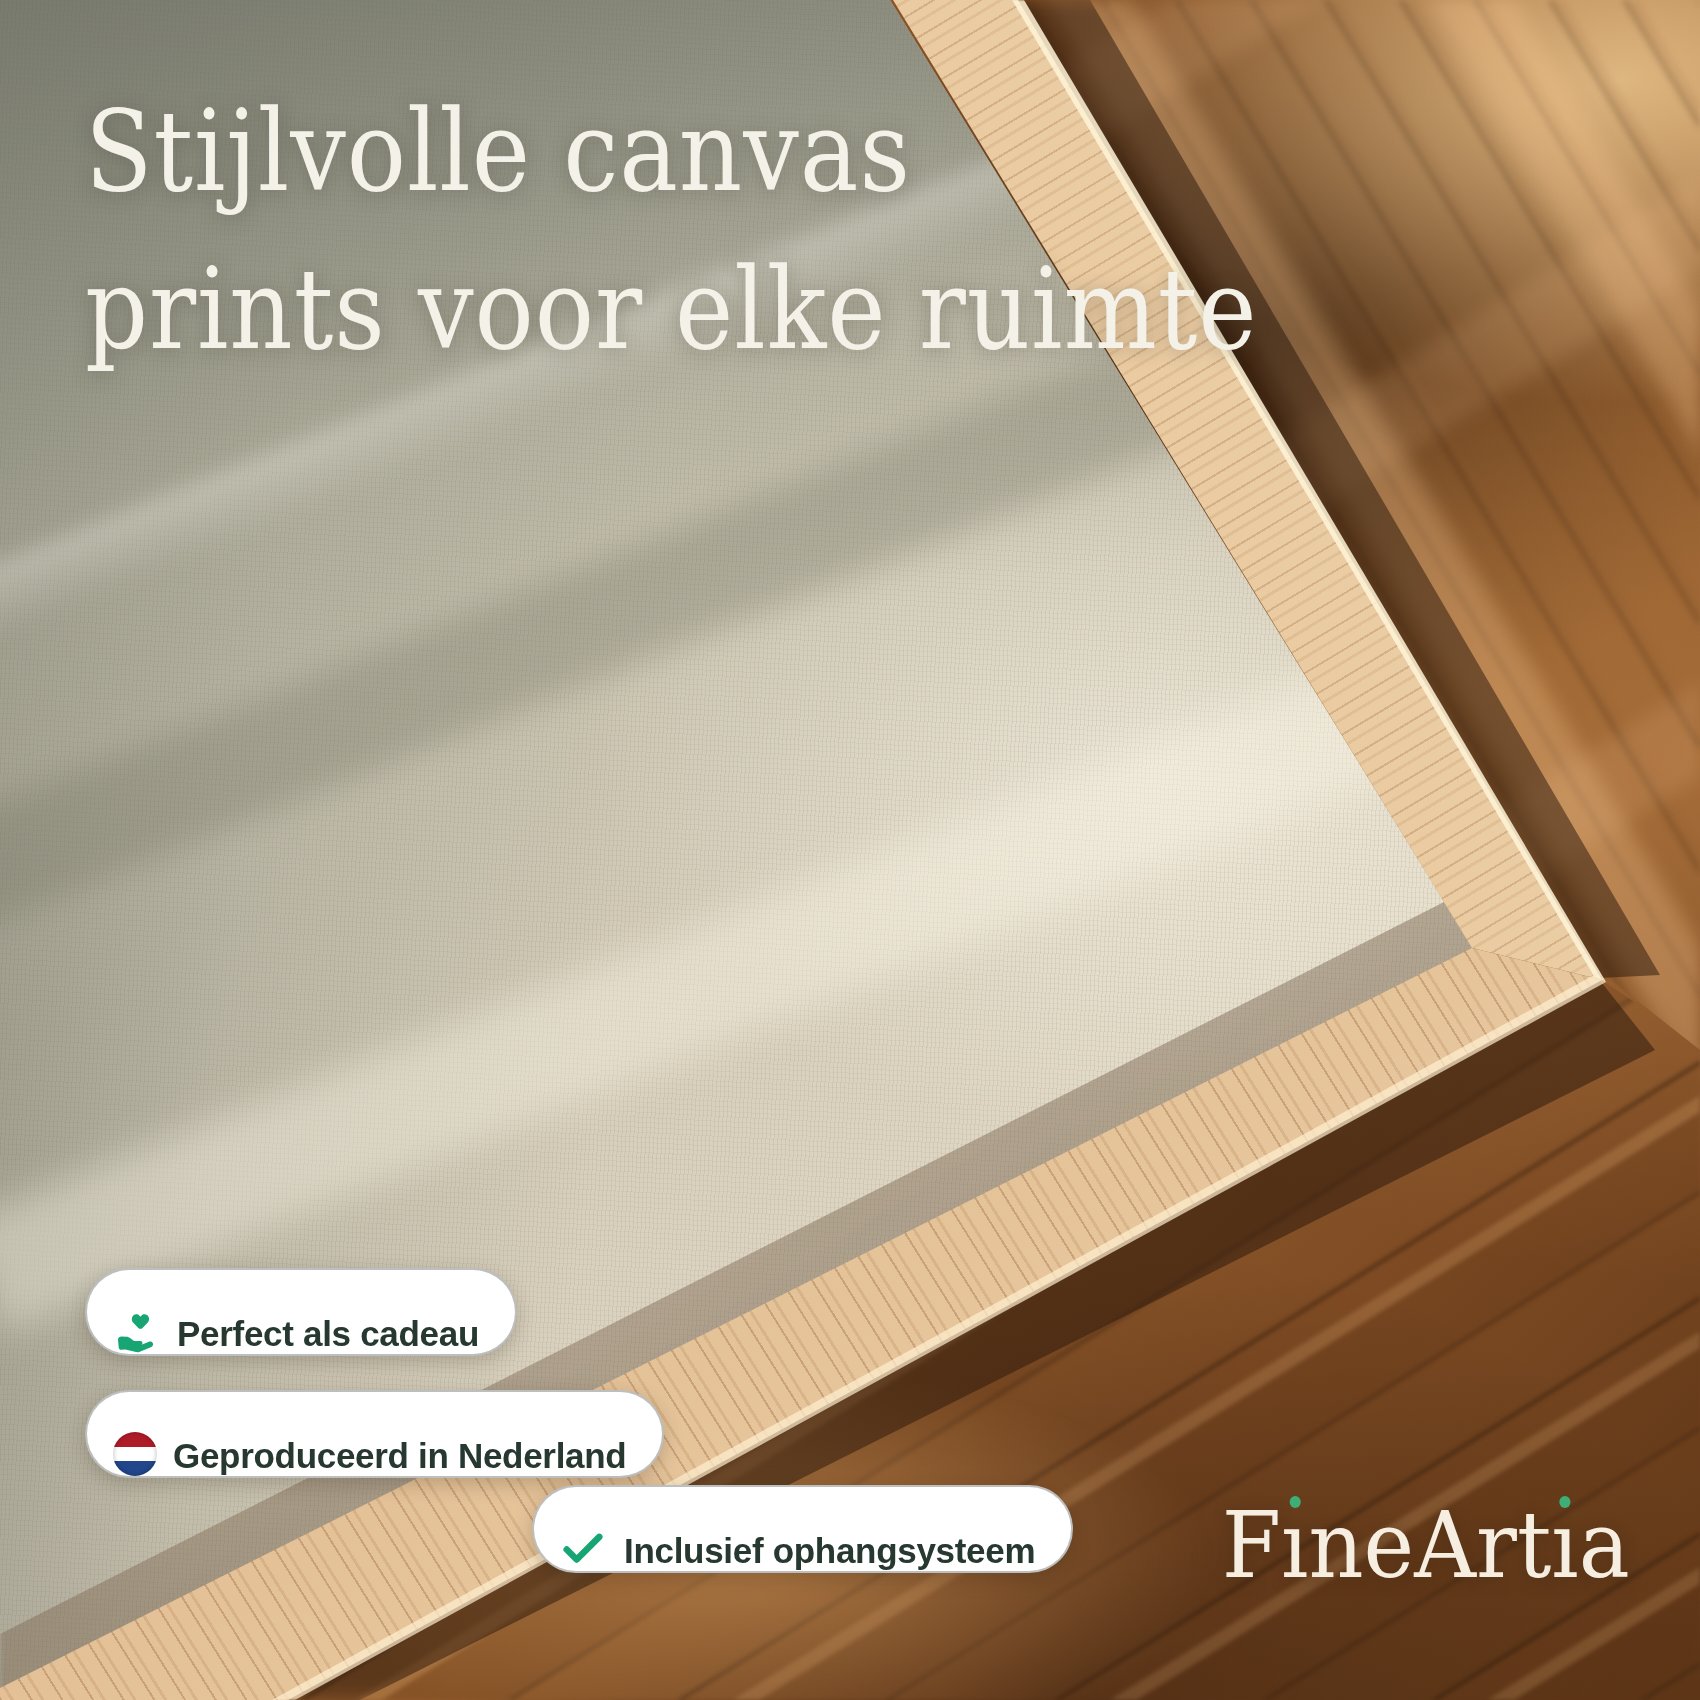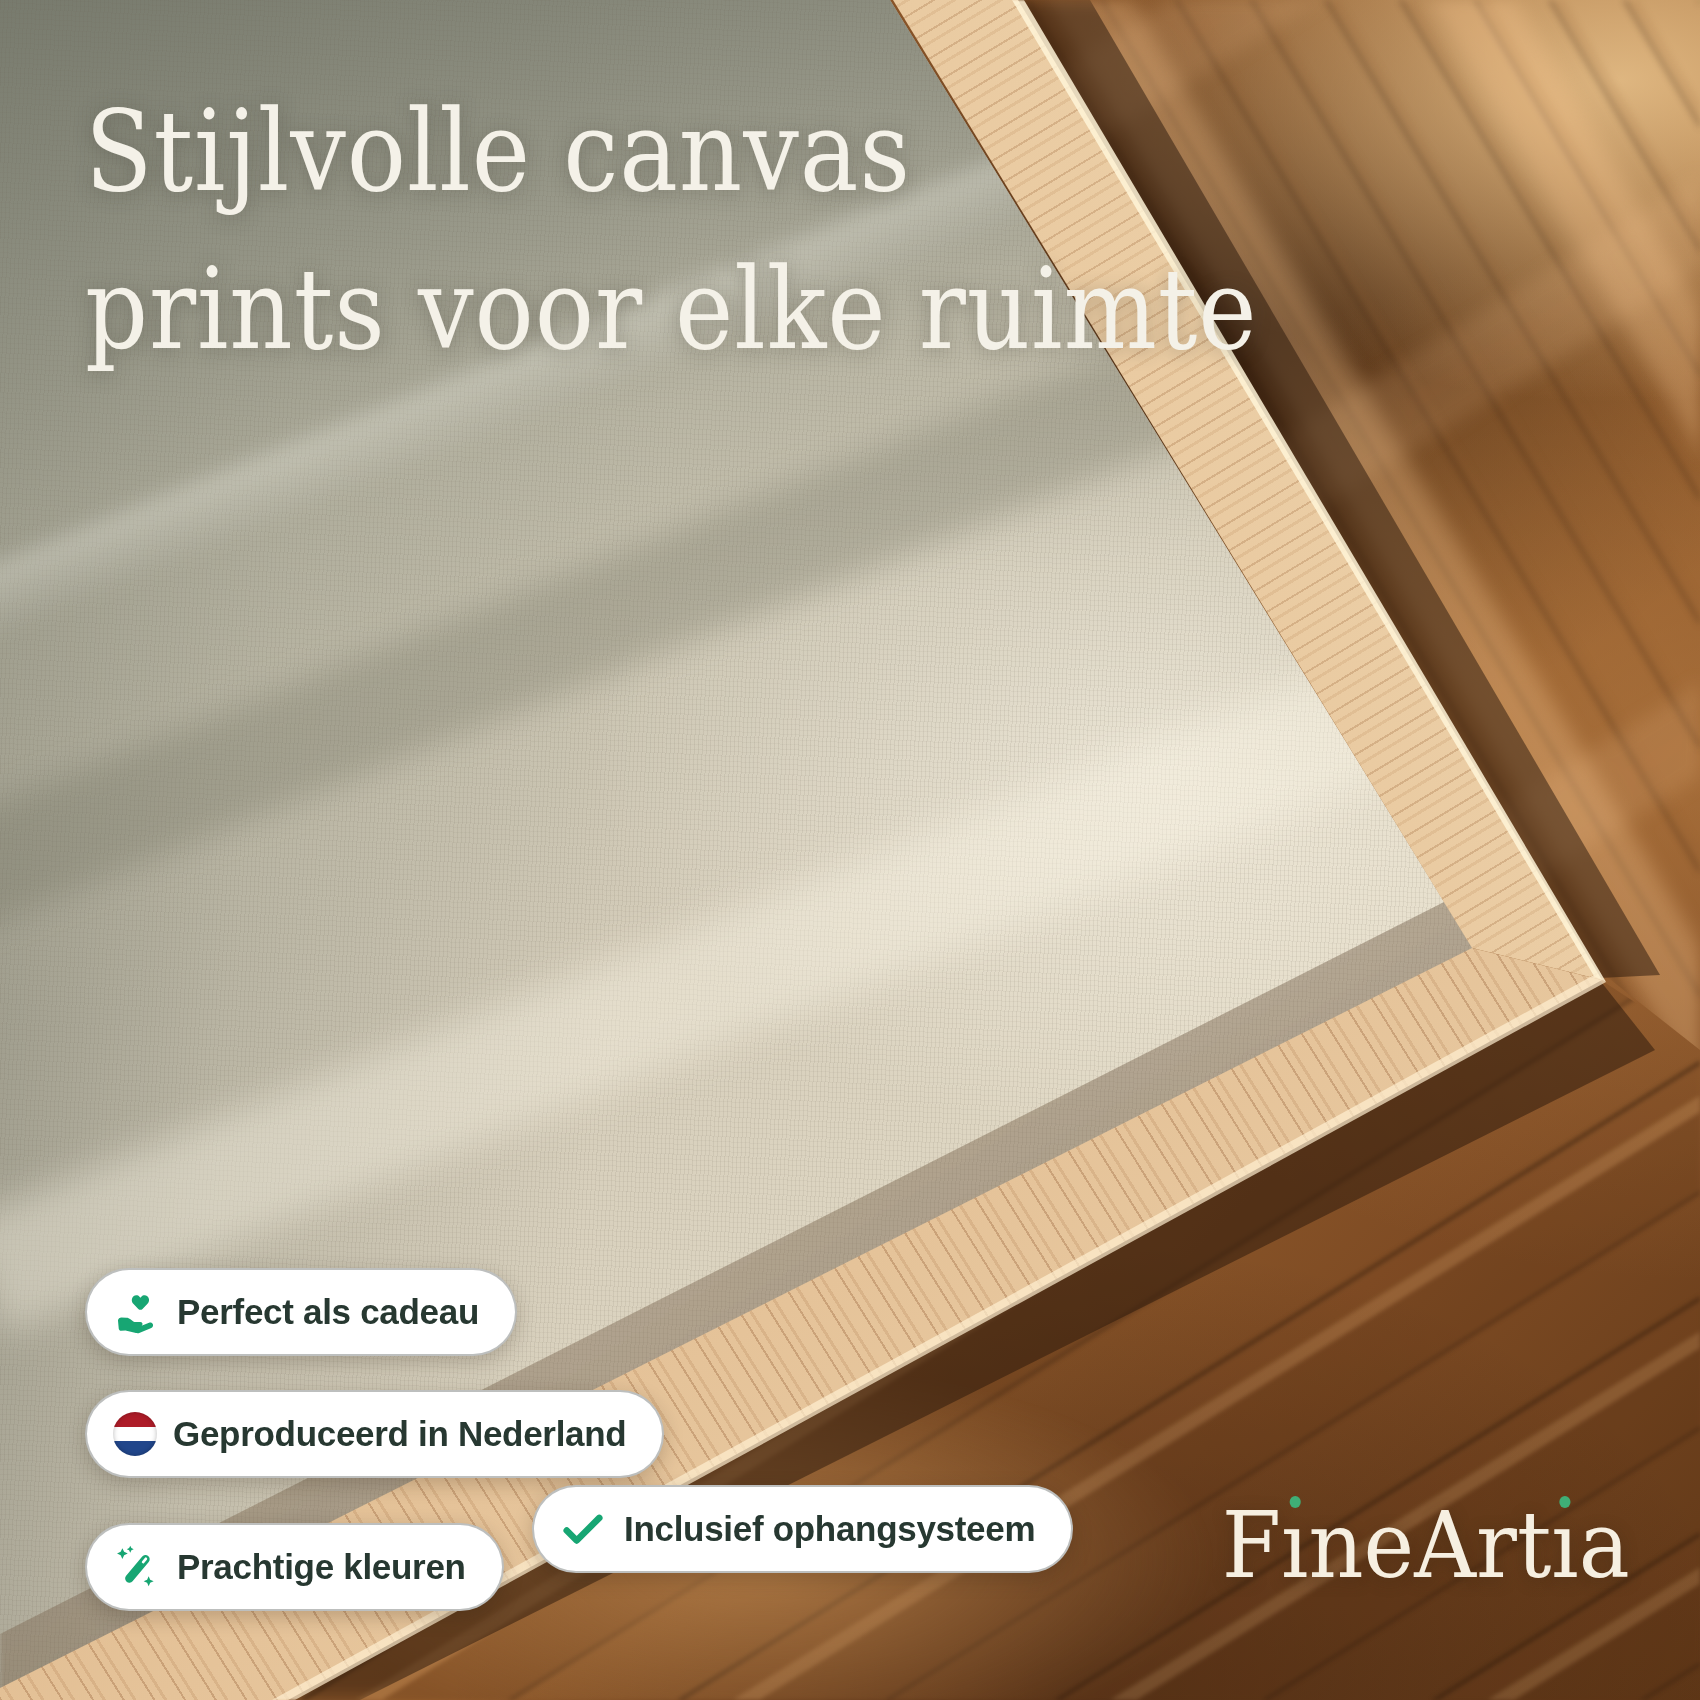--- a/index.html
+++ b/index.html
@@ -113,21 +113,21 @@
     transform:scaleX(.88);transform-origin:left top;
     text-shadow:0 2px 20px rgba(60,58,48,.35);
     white-space:nowrap;
   }
 
   
   .badge{
     position:absolute;z-index:12;height:88px;border-radius:44px;
     background:var(--badge-bg,#ffffff);
     border:2px solid rgba(35,42,39,.30);
-    display:flex;align-items:center;gap:18px;padding:0 36px 0 26px;
+    display:flex;align-items:flex-end;gap:18px;padding:0 36px 0 26px;
     box-shadow:0 6px 20px rgba(40,28,14,.22);
     white-space:nowrap;
   }
   .badge-label{
     font-size:35px;font-weight:bold;letter-spacing:-.3px;
     color:var(--badge-text,#273831);
   }
   .badge-icon{width:46px;height:46px;flex:0 0 auto;display:block;color:var(--accent-green,#17a673);}
   .flag-icon{
     width:44px;height:44px;border-radius:50%;flex:0 0 auto;
@@ -191,30 +191,20 @@
       <path d="M2.6 16.4c.1-.9.9-1.5 1.8-1.5l2.6.1c.8 0 1.5.3 2.1.8l1.5 1.2c.2.1.4.2.6.2h3.1c.6 0 1.1.5 1.1 1.1 0 .4-.2.7-.5.9l3.9-1.6c.8-.3 1.7 0 2 .8.3.7 0 1.6-.8 1.9l-6 2.5c-.6.3-1.3.3-2 .2l-5.5-1.3-2.2.1c-.7 0-1.2-.5-1.3-1.1l-.4-4.3z"></path>
     </svg>
     <span class="badge-label">Perfect als cadeau</span>
   </div>
 
   <div class="badge badge-2">
     <span class="flag-icon"></span>
     <span class="badge-label">Geproduceerd in Nederland</span>
   </div>
 
-  <div class="badge badge-3">
-    <svg class="badge-icon" viewBox="0 0 24 24" fill="currentColor" xmlns="http://www.w3.org/2000/svg">
-      <rect x="10.5" y="4.2" width="4.4" height="17.5" rx="2.2" transform="rotate(40 12.7 13)"></rect>
-      <rect x="12" y="5.4" width="1.4" height="3.6" rx=".7" fill="#ffffff" transform="rotate(40 12.7 13)"></rect>
-      <path d="M4.9 2.2l.9 1.9 1.9.9-1.9.9-.9 1.9-.9-1.9-1.9-.9 1.9-.9z"></path>
-      <path d="M9 .9l.6 1.2 1.2.6-1.2.6L9 4.5l-.6-1.2-1.2-.6 1.2-.6z"></path>
-      <path d="M18.6 16.8l.8 1.8 1.8.8-1.8.8-.8 1.8-.8-1.8-1.8-.8 1.8-.8z"></path>
-    </svg>
-    <span class="badge-label">Prachtige kleuren</span>
-  </div>
 
   <div class="badge badge-4">
     <svg class="badge-icon" viewBox="0 0 24 24" fill="none" stroke="currentColor" stroke-width="3.4" stroke-linecap="round" stroke-linejoin="round" xmlns="http://www.w3.org/2000/svg">
       <path d="M3.5 12.8l5.2 5.2L20.5 6.2"></path>
     </svg>
     <span class="badge-label">Inclusief ophangsysteem</span>
   </div>
 
   <div class="brand-logo">
     <span>F<span class="di"><span class="dd"></span>ı</span>neArt<span class="di"><span class="dd"></span>ı</span>a</span>

